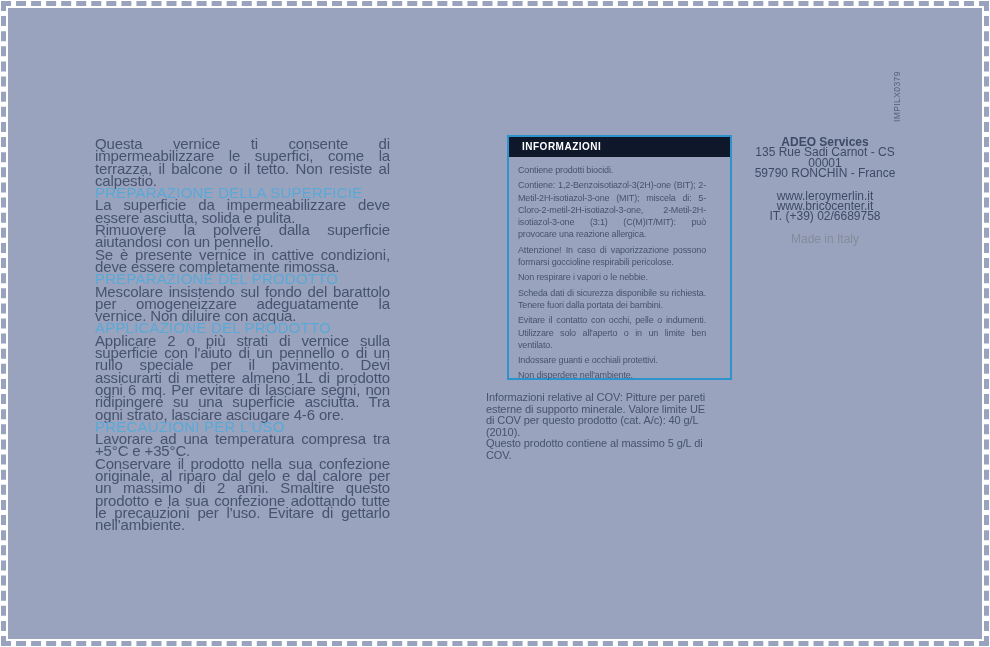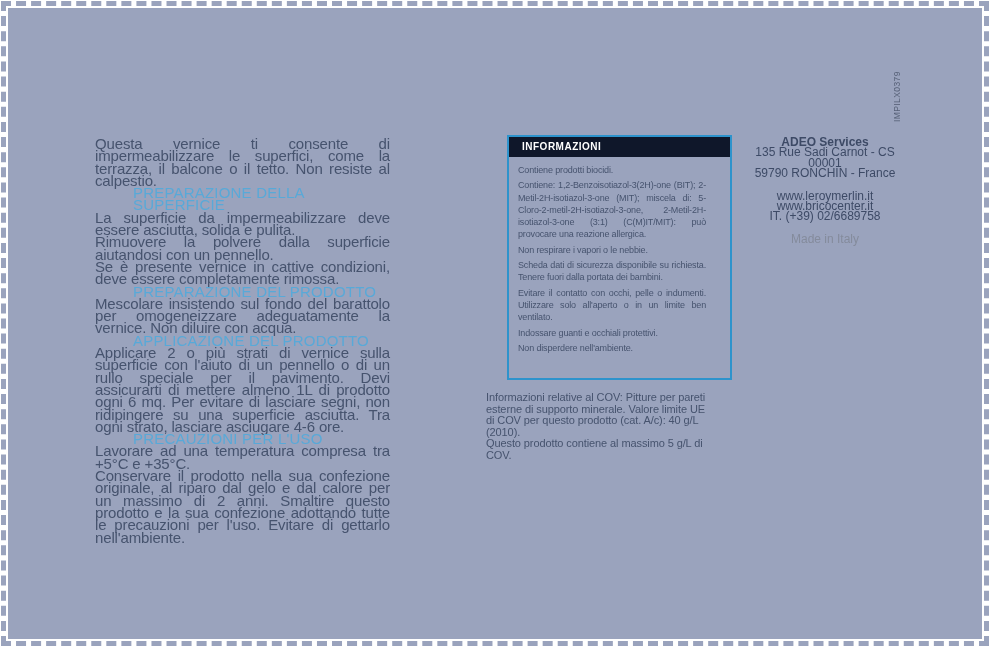--- a/index.html
+++ b/index.html
@@ -19,21 +19,21 @@
   }
 
   
   .left-col {
     position: absolute; left: 87px; top: 130px; width: 295px;
     color: #46536E; font-size: 15px; line-height: 12.3px;
     letter-spacing: -0.15px; text-align: justify;
   }
   .left-col p { margin: 0; }
   .left-col .heading {
-    color: #58A9D8; letter-spacing: 0.2px; text-align: left; margin-left: 38px;
+    color: #58A9D8; letter-spacing: 0.2px; text-align: left;
   }
 
   
   .info-box {
     position: absolute; left: 499px; top: 127px; width: 225px; height: 245px;
     border: 2px solid #2D93CC; box-sizing: border-box;
   }
   .info-header {
     height: 20px; line-height: 20px; background: #0f172a;
     color: #FFFFFF; font-weight: bold; font-size: 10px;
@@ -96,20 +96,21 @@
     <p class="heading">PRECAUZIONI PER L'USO</p>
     <p>Lavorare ad una temperatura compresa tra +5°C e +35°C.</p>
     <p>Conservare il prodotto nella sua confezione originale, al riparo dal gelo e dal calore per un massimo di 2 anni. Smaltire questo prodotto e la sua confezione adottando tutte le precauzioni per l'uso. Evitare di gettarlo nell'ambiente.</p>
   </div>
 
   <div class="info-box">
     <div class="info-header">INFORMAZIONI</div>
     <div class="info-content">
       <p>Contiene prodotti biocidi.</p>
       <p>Contiene: 1,2-Benzoisotiazol-3(2H)-one (BIT); 2-Metil-2H-isotiazol-3-one (MIT); miscela di: 5-Cloro-2-metil-2H-isotiazol-3-one, 2-Metil-2H-isotiazol-3-one (3:1) (C(M)IT/MIT): può provocare una reazione allergica.</p>
+      <p>Attenzione! In caso di vaporizzazione possono formarsi goccioline respirabili pericolose.</p>
       <p>Non respirare i vapori o le nebbie.</p>
       <p>Scheda dati di sicurezza disponibile su richiesta. Tenere fuori dalla portata dei bambini.</p>
       <p>Evitare il contatto con occhi, pelle o indumenti. Utilizzare solo all'aperto o in un limite ben ventilato.</p>
       <p>Indossare guanti e occhiali protettivi.</p>
       <p>Non disperdere nell'ambiente.</p>
     </div>
   </div>
 
   <div class="cov-note">
     <p>Informazioni relative al COV: Pitture per pareti esterne di supporto minerale. Valore limite UE di COV per questo prodotto (cat. A/c): 40 g/L (2010).</p>

